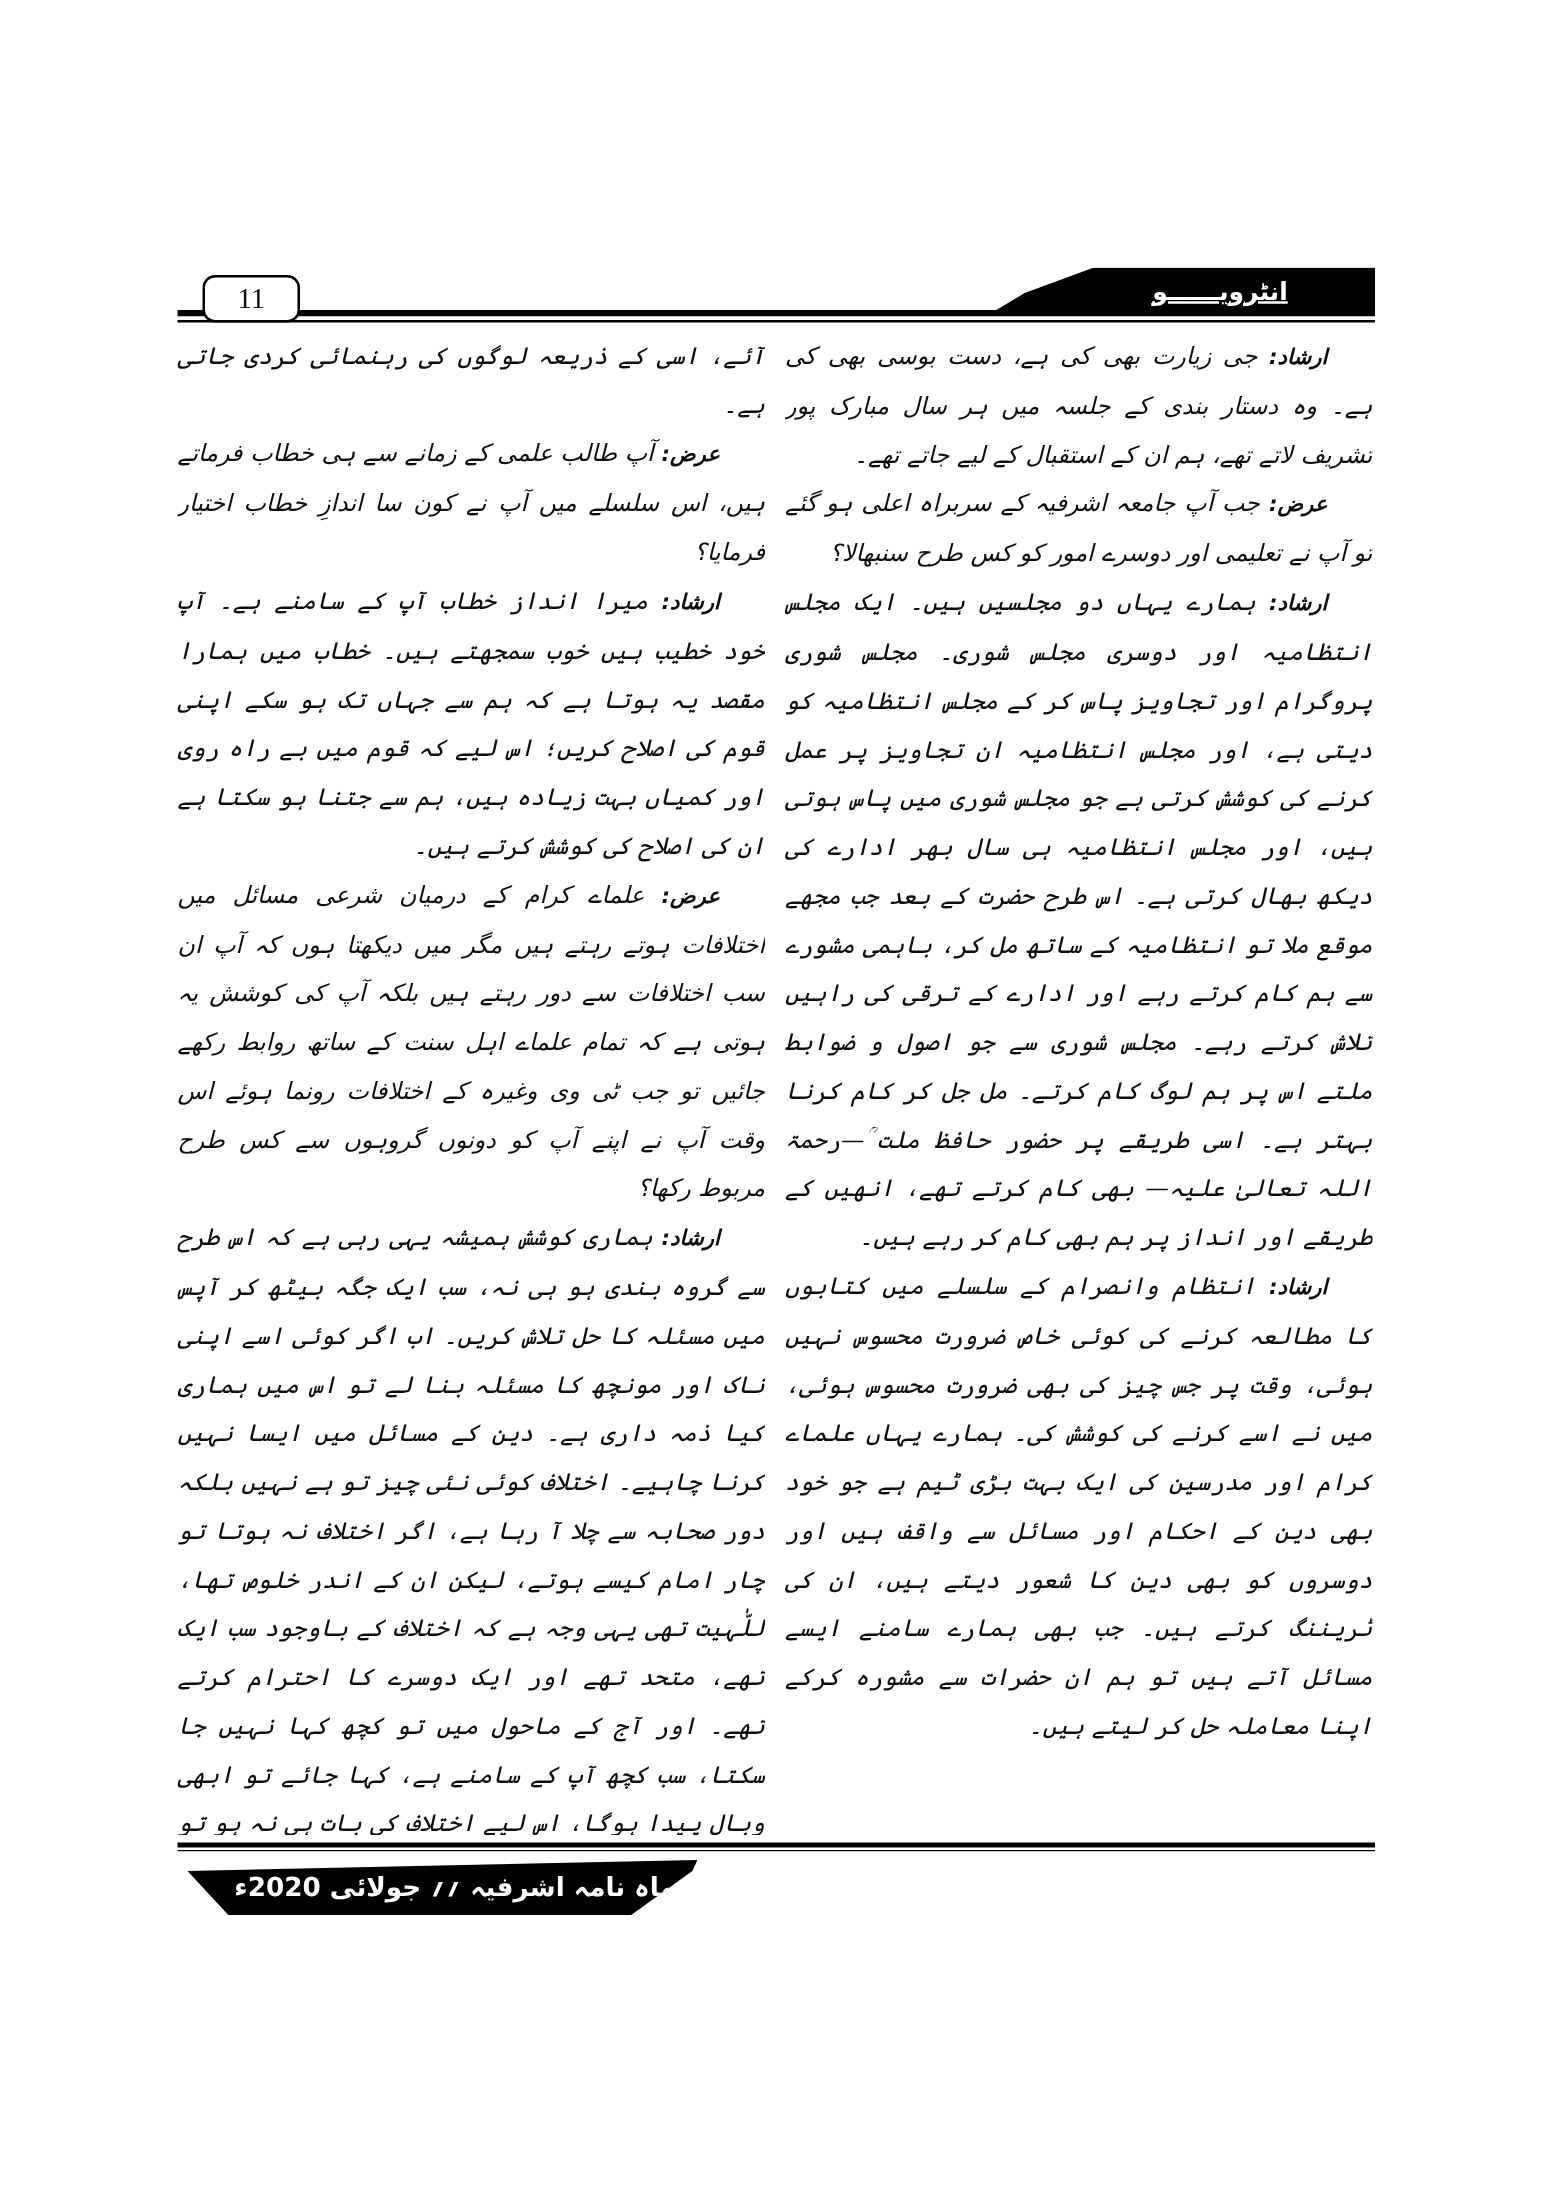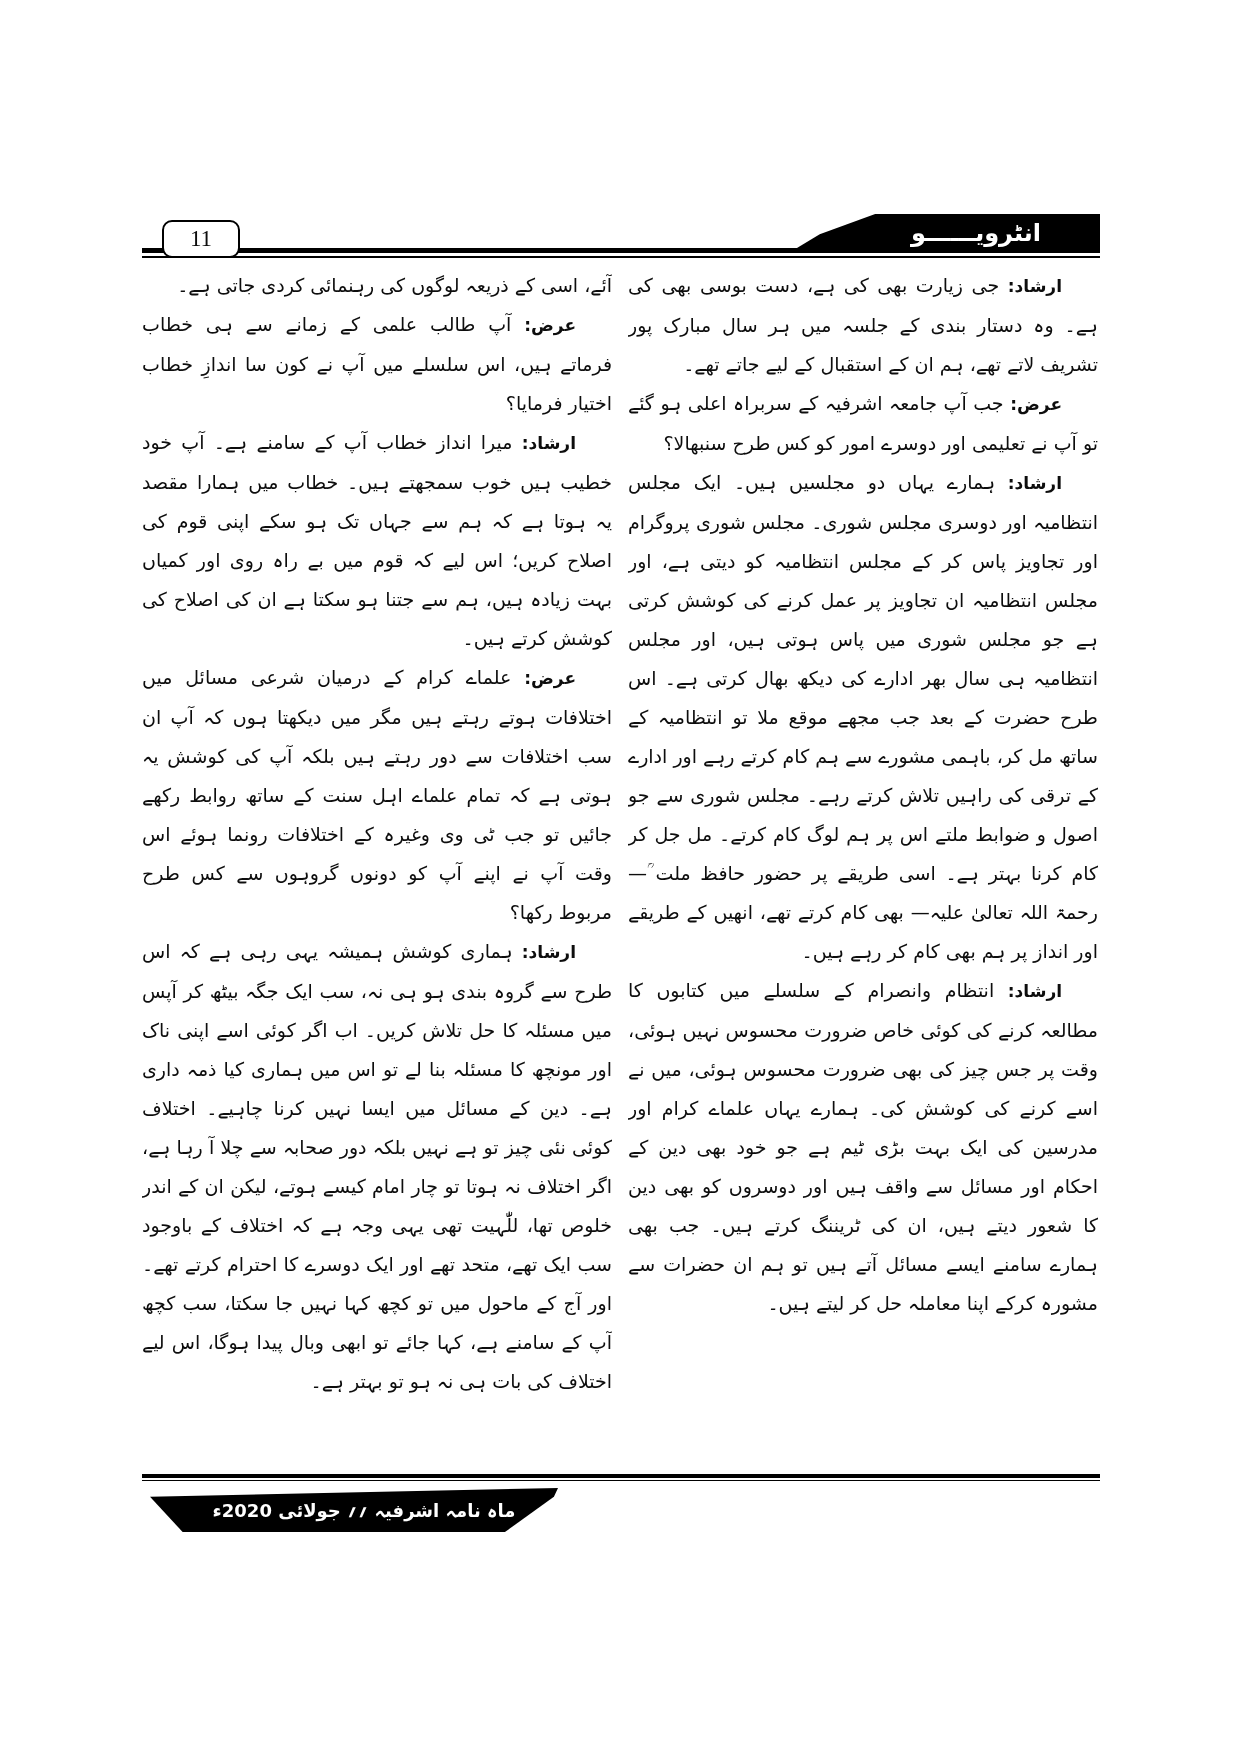--- a/index.html
+++ b/index.html
@@ -40,40 +40,41 @@
     width: 308px; height: 37px;
     background: #000;
     clip-path: polygon(0% 100%, 9% 55%, 27% 0%, 100% 0%, 100% 100%, 10% 100%);
     display: flex; align-items: center; justify-content: center;
     padding-left: 60px;
     box-sizing: border-box;
     z-index: 2;
   }
   .header-banner span {
     color: #fff;
-    font-size: 24px;
+    font-size: 20px;
     font-weight: bold;
     direction: rtl;
     white-space: nowrap;
+    text-decoration: underline;
   }
   
   .col {
     position: absolute;
     top: 266px;
     width: 470px;
     height: 1202px;
     overflow: hidden;
     direction: rtl;
     text-align: justify;
     font-size: 19px;
     line-height: 39px;
   }
   .col-right { right: 142px; }
   .col-left  { left: 142px; }
-  .col p { margin: 0; }
+  .col p { margin: 0; font-style: italic; }
   .col p.indent { text-indent: 36px; }
   .plabel {
     font-weight: bold;
     font-size: 17px;
     letter-spacing: 0.5px;
   }
   
   .footer-rule {
     position: absolute;
     left: 142px; right: 140px; top: 1474px;
@@ -86,21 +87,21 @@
     left: 150px; top: 1488px;
     width: 408px; height: 44px;
     background: #000;
     clip-path: polygon(0% 20%, 100% 0%, 99% 20%, 87% 100%, 8% 100%);
     display: flex; align-items: center; justify-content: center;
     padding-left: 20px;
     box-sizing: border-box;
   }
   .footer-banner span {
     color: #fff;
-    font-size: 18px;
+    font-size: 21px;
     font-weight: bold;
     direction: rtl;
     white-space: nowrap;
   }
 </style>
 </head>
 <body>
 
 <div class="page">
 

